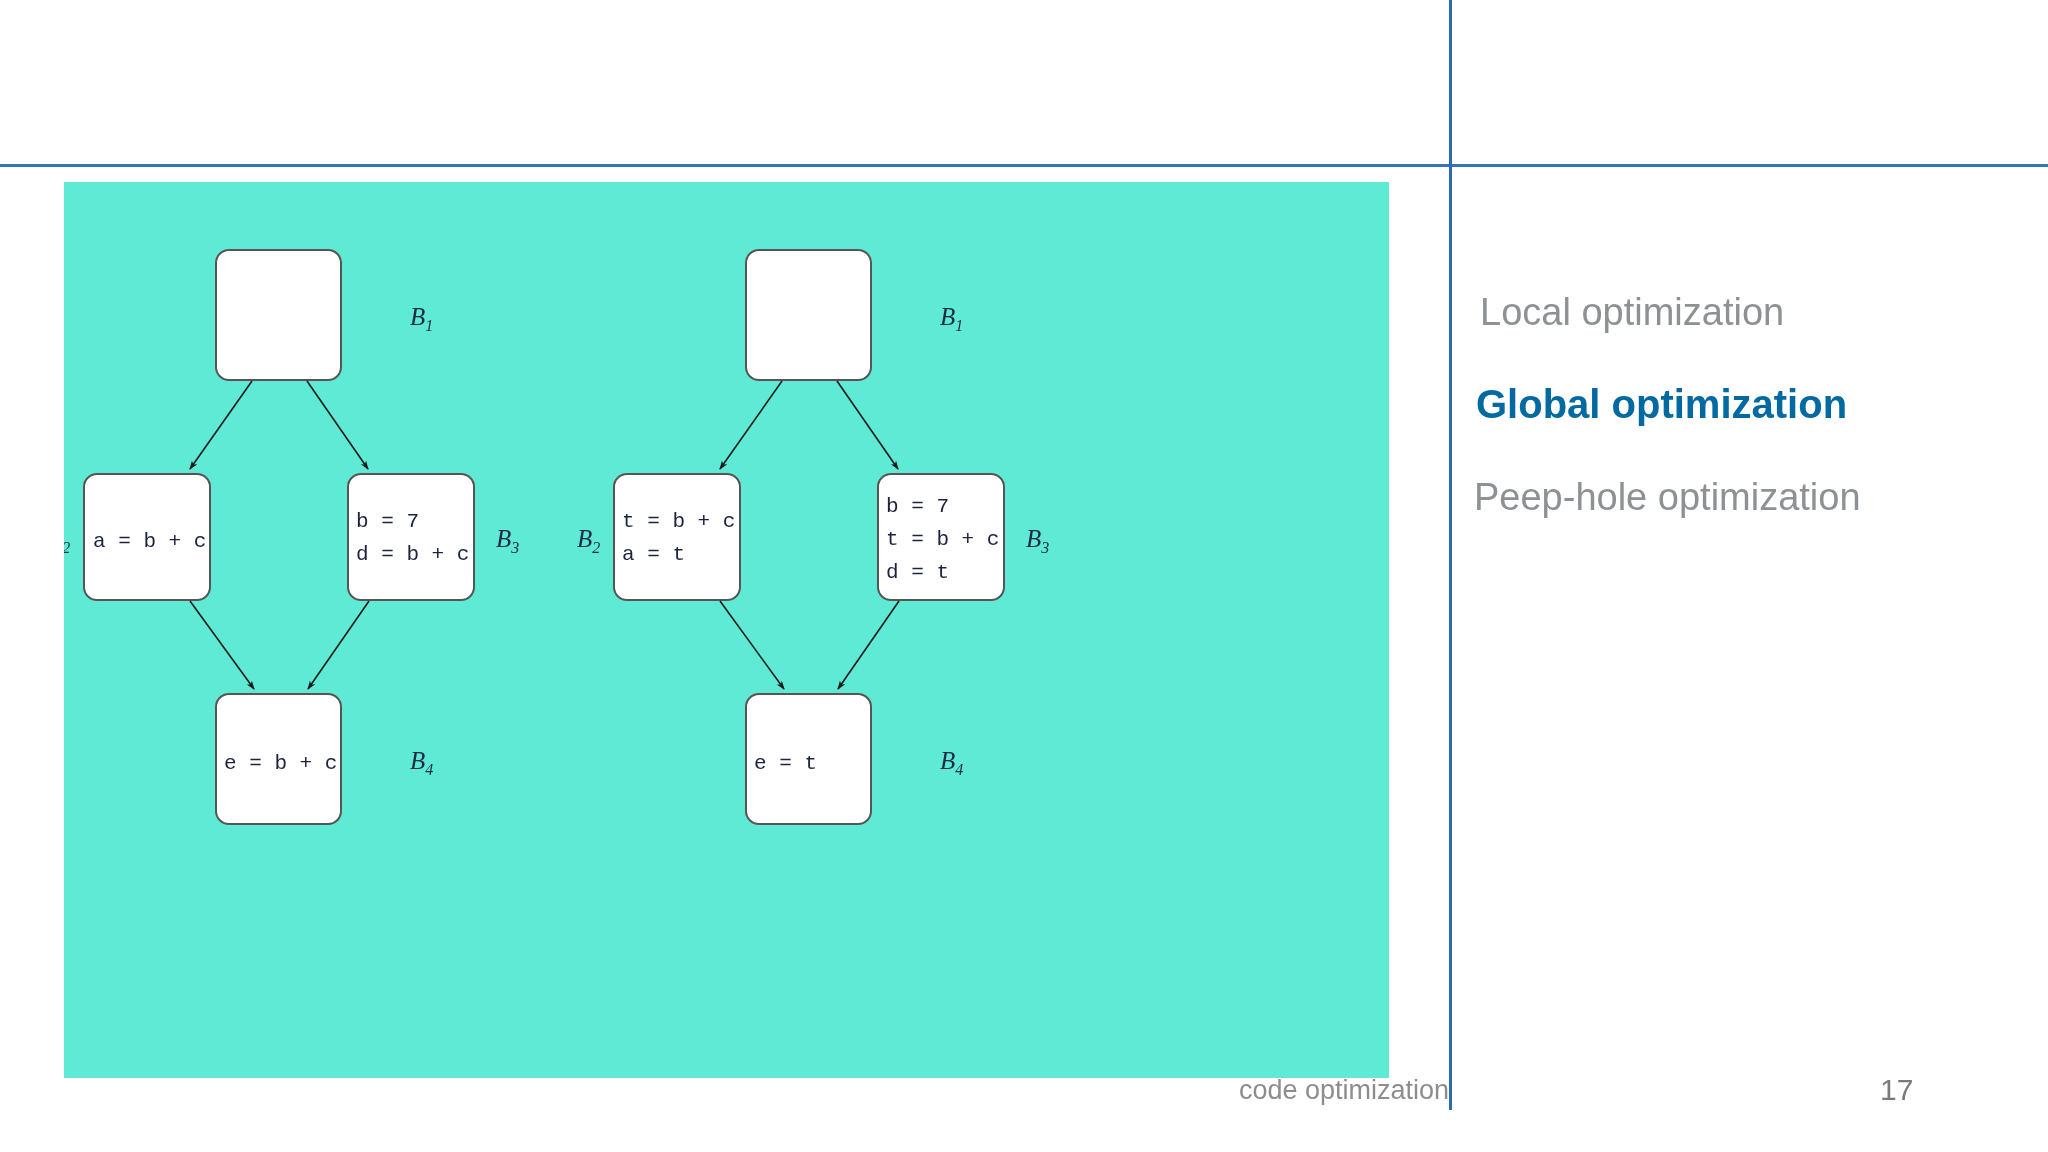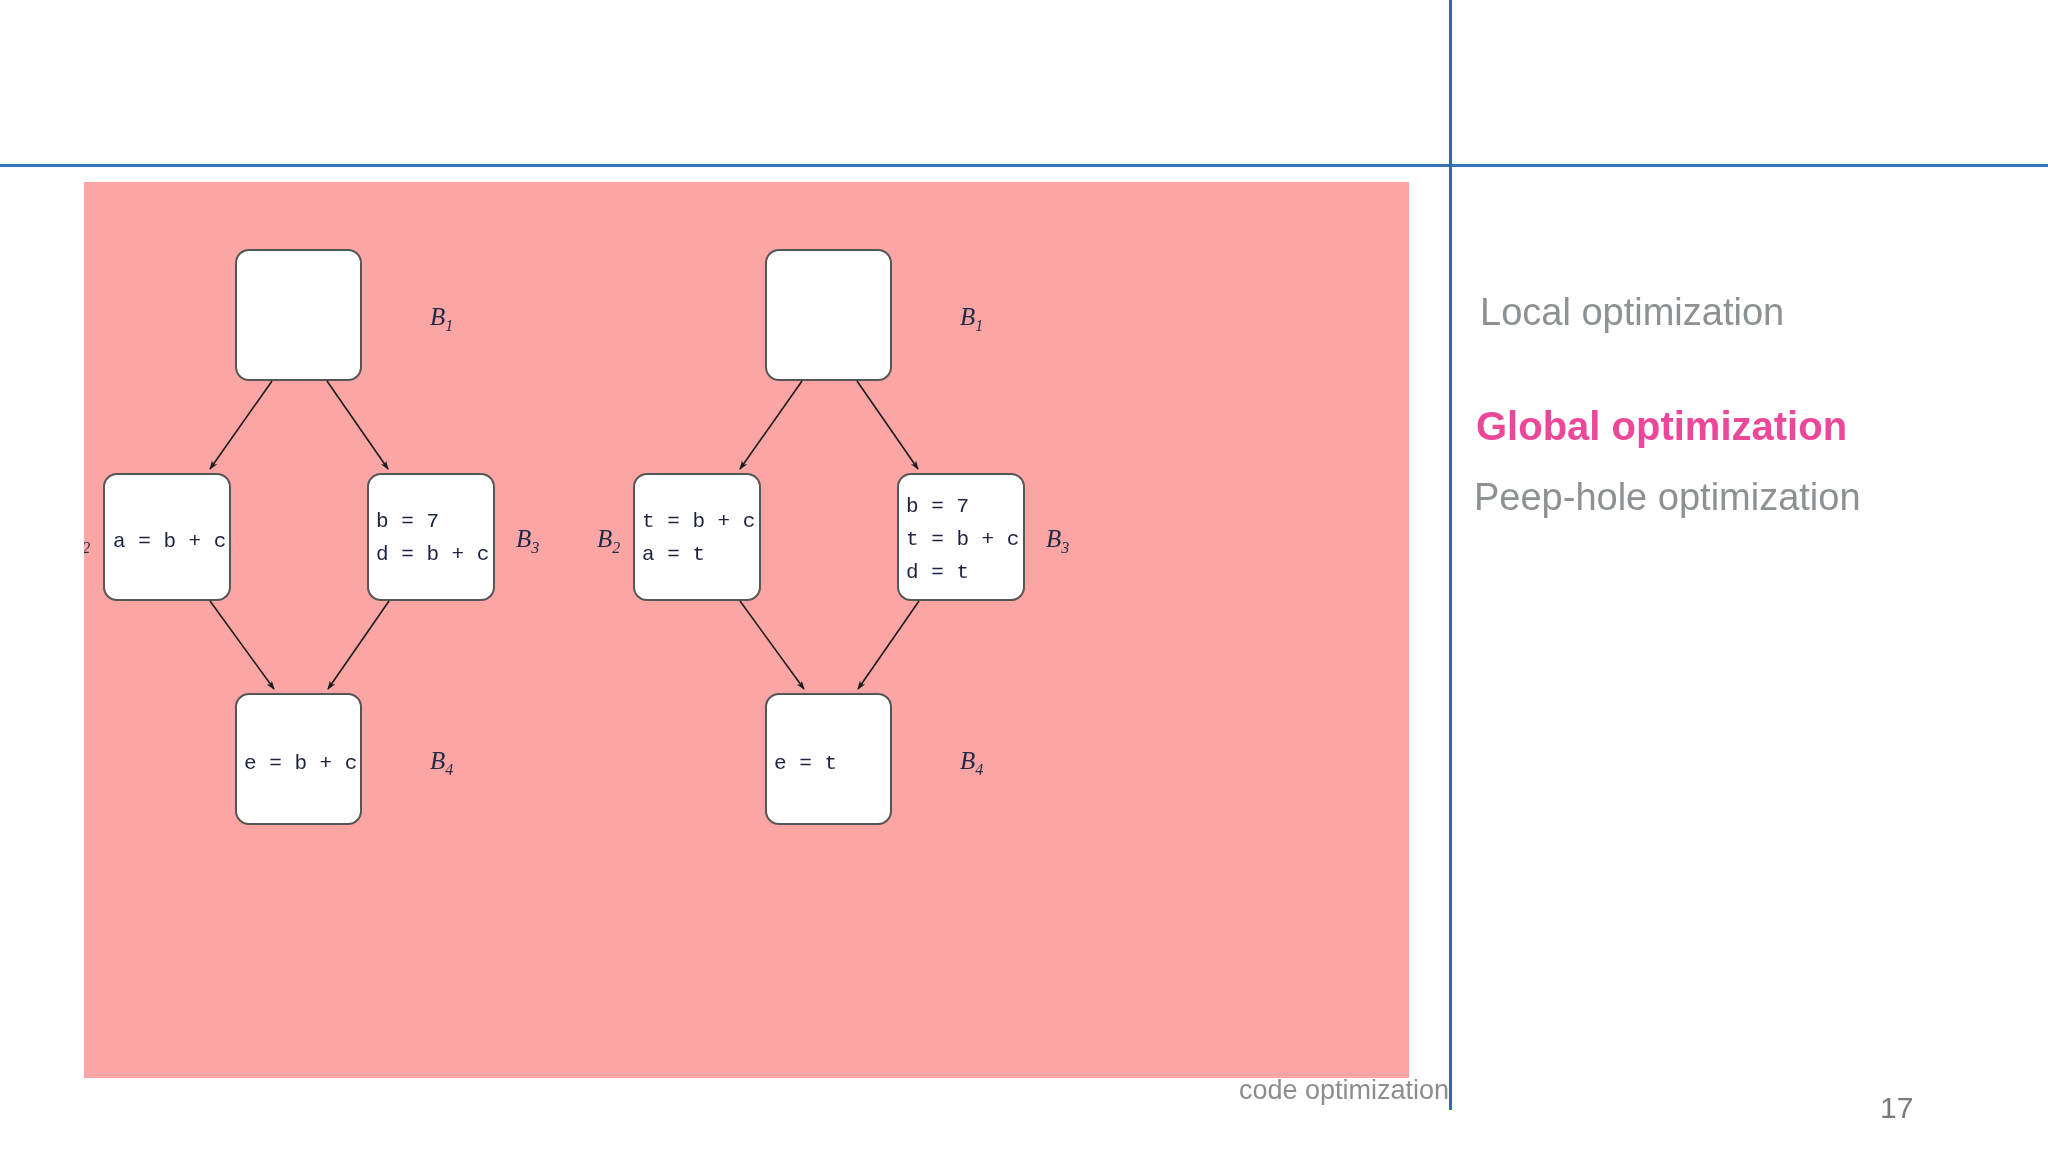--- a/index.html
+++ b/index.html
@@ -59,25 +59,25 @@
     color: #0d0d0d;
     white-space: nowrap;
     letter-spacing: -0.3px;
     transform: scaleX(0.88);
     transform-origin: left center;
   }
 
   
   .figure-region {
     position: absolute;
-    left: 84px;
+    left: 64px;
     top: 14px;
     width: 1325px;
     height: 896px;
-    background: #fca5a5;
+    background: #5eead4;
   }
 
   .figure-svg {
     position: absolute;
     left: 0;
     top: 0;
   }
 
   
   .right-pane {
@@ -93,24 +93,23 @@
     position: absolute;
     font-family: "Liberation Sans", sans-serif;
     white-space: nowrap;
   }
   .outline-item.dim {
     color: #8d9194;
     font-size: 38px;
     font-weight: 400;
   }
   .outline-item.active {
-    color: #ec4899;
+    color: #0369a1;
     font-size: 40px;
     font-weight: 700;
-    margin-top: 22px;
   }
   #outline-0 { left: 28px;  top: 123px; }
   #outline-1 { left: 24px;  top: 214px; }
   #outline-2 { left: 22px;  top: 308px; text-align: right; }
 
   
   .footer-text {
     position: absolute;
     left: 0;
     top: 1075px;
@@ -120,21 +119,20 @@
     color: #8d8d8d;
     font-family: "Liberation Sans", sans-serif;
   }
   .page-number {
     position: absolute;
     left: 1880px;
     top: 1073px;
     font-size: 30px;
     color: #7a7a7a;
     font-family: "Liberation Sans", sans-serif;
-    margin-top: 18px;
   }
 </style>
 </head>
 <body>
 
 <div class="slide">
 
   <div class="h-divider"></div>
   <div class="v-divider"></div>
 

